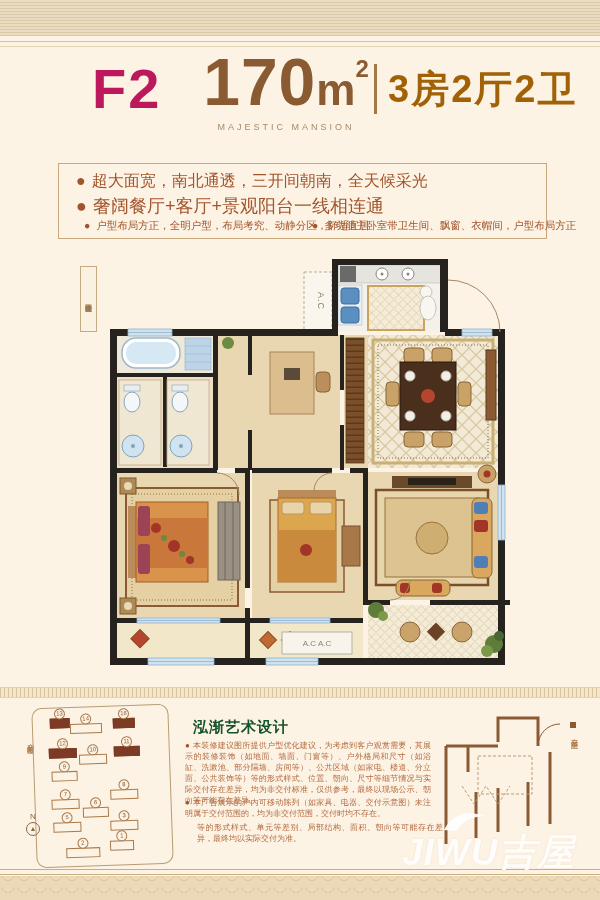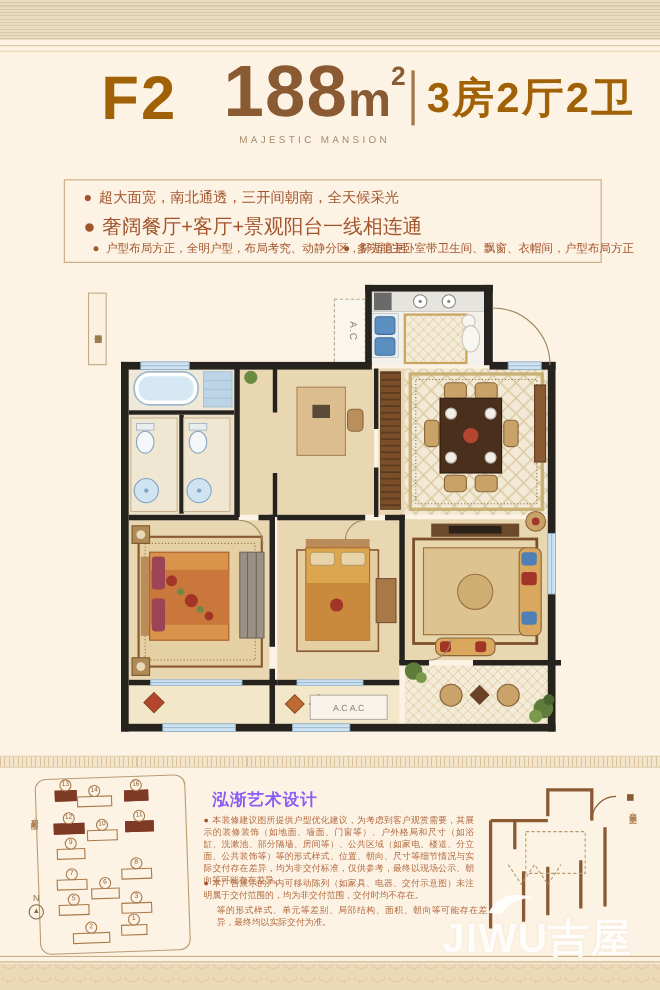--- a/index.html
+++ b/index.html
@@ -9,33 +9,33 @@
   
   .top-strip{left:0;top:0;width:600px;height:36px;
     background:repeating-linear-gradient(180deg,#e9dcc3 0 2px,#dccaa7 2px 3px);
     border-bottom:1px solid #cdb astray;}
   .top-rule{left:0;top:41px;width:600px;height:4px;border-top:1px solid #d8c3a0;border-bottom:1px solid #e4d4b6;}
   .bottom-rule{left:0;top:869px;width:600px;height:4px;border-top:1px solid #c9ae82;border-bottom:1px solid #c9ae82;}
   .bottom-strip{left:0;top:876px;width:600px;height:24px;background:#ecd9b8;
     background-image:radial-gradient(circle at 8px -2px,rgba(255,255,255,0) 6px,#dfc9a2 6px,#dfc9a2 7px,rgba(255,255,255,0) 7px);
     background-size:16px 12px;}
   
-  .unit-type{left:92px;top:56px;font-size:56px;font-weight:600;color:#a16207;letter-spacing:2px;}
+  .unit-type{left:92px;top:56px;font-size:56px;font-weight:600;color:#be185d;letter-spacing:2px;}
   .area-wrap{left:196px;top:44px;width:180px;text-align:center;color:#8a5a33;}
   .area-num{font-size:66px;font-weight:700;letter-spacing:1px;}
   .area-unit{font-size:44px;font-weight:700;}
   .area-sup{font-size:24px;font-weight:700;vertical-align:28px;}
   .brand{left:196px;top:122px;width:180px;text-align:center;font-size:9px;letter-spacing:3px;color:#a58a6a;}
   .hdr-divider{left:374px;top:64px;width:3px;height:50px;background:#a2774a;}
   .rooms{left:388px;top:64px;font-size:38px;font-weight:700;color:#a16207;letter-spacing:2px;}
   
   .features-box{left:58px;top:163px;width:487px;height:74px;border:1px solid #c9a87e;background:transparent;}
   .feat{color:#a2542c;}
   .feat .dot{color:#a2542c;margin-right:6px;}
-  .feat1{left:76px;top:171px;font-size:13px;}
+  .feat1{left:76px;top:171px;font-size:16px;}
   .feat2{left:76px;top:194px;font-size:18px;}
   .feat3{left:84px;top:219px;font-size:10.5px;}
   .feat4{left:312px;top:219px;font-size:10.5px;}
   
   .plan-side-label{left:80px;top:266px;width:15px;height:64px;border:1px solid #c4ab84;
     writing-mode:vertical-rl;text-orientation:upright;font-size:7px;color:#9a7a4e;
     text-align:center;line-height:15px;background:#fbf1e0;}
   .plan-svg{left:70px;top:250px;}
   
   .tick-strip{left:0;top:687px;width:600px;height:9px;background:#f3e6cd;
@@ -48,46 +48,46 @@
   .bldg.dark{background:#7d3a24;border-color:#7d3a24;}
   .bldg .num{position:absolute;left:50%;top:-11px;transform:translateX(-50%);
     width:9px;height:9px;border:1px solid #a9794a;border-radius:50%;
     font-size:6px;line-height:9px;text-align:center;color:#8a5a33;background:#fdf3e4;}
   .site-label{left:25px;top:738px;writing-mode:vertical-rl;text-orientation:upright;
     font-size:7px;color:#a9794a;letter-spacing:1px;}
   .north{left:26px;top:812px;width:14px;text-align:center;color:#8a6a42;font-size:8px;}
   .north .ring{display:block;width:12px;height:12px;border:1px solid #8a6a42;border-radius:50%;
     font-size:7px;line-height:12px;margin-top:1px;}
   
-  .desc-title{left:193px;top:718px;font-size:15px;font-weight:700;color:#8b5cf6;letter-spacing:1px;}
+  .desc-title{left:193px;top:718px;font-size:15px;font-weight:700;color:#14532d;letter-spacing:1px;}
   .desc{left:185px;width:246px;font-size:8px;line-height:11px;color:#b26a40;text-align:justify;}
   .desc .dot{color:#a2542c;margin-right:3px;}
   .desc1{top:740px;}
   .desc2{top:797px;}
   .desc3{top:822px;padding-left:12px;}
   
   .delivery-svg{left:438px;top:712px;}
   .delivery-label{left:569px;top:733px;writing-mode:vertical-rl;text-orientation:upright;
     font-size:7px;color:#a9794a;letter-spacing:1px;}
   .delivery-mark{left:570px;top:722px;width:6px;height:6px;background:#8a5a33;}
   
   .watermark{left:402px;top:828px;width:190px;color:rgba(255,255,255,0.92);z-index:9;}
-  .watermark .wm-text{font-size:37px;font-weight:700;letter-spacing:1px;
+  .watermark .wm-text{font-size:37px;font-weight:700;font-style:italic;letter-spacing:1px;
     text-shadow:0 0 2px rgba(230,210,180,0.5);margin-top:44px;}
   .wm-bird{position:absolute;left:40px;top:-18px;}
 </style>
 </head>
 <body>
 
 <div class="abs top-strip"></div>
 <div class="abs top-rule"></div>
 
 <div class="abs unit-type">F2</div>
 <div class="abs area-wrap">
-  <span class="area-num">188</span><span class="area-unit">m</span><span class="area-sup">2</span>
+  <span class="area-num">170</span><span class="area-unit">m</span><span class="area-sup">2</span>
 </div>
 <div class="abs brand">MAJESTIC MANSION</div>
 <div class="abs hdr-divider"></div>
 <div class="abs rooms">3房2厅2卫</div>
 
 <div class="abs features-box"></div>
 <div class="abs feat feat1"><span class="dot">●</span><span>超大面宽，南北通透，三开间朝南，全天候采光</span></div>
 <div class="abs feat feat2"><span class="dot">●</span><span>奢阔餐厅+客厅+景观阳台一线相连通</span></div>
 <div class="abs feat feat3"><span class="dot">●</span><span>户型布局方正，全明户型，布局考究、动静分区，舒适宜居</span></div>
 <div class="abs feat feat4"><span class="dot">●</span><span>多功能主卧室带卫生间、飘窗、衣帽间，户型布局方正</span></div>

